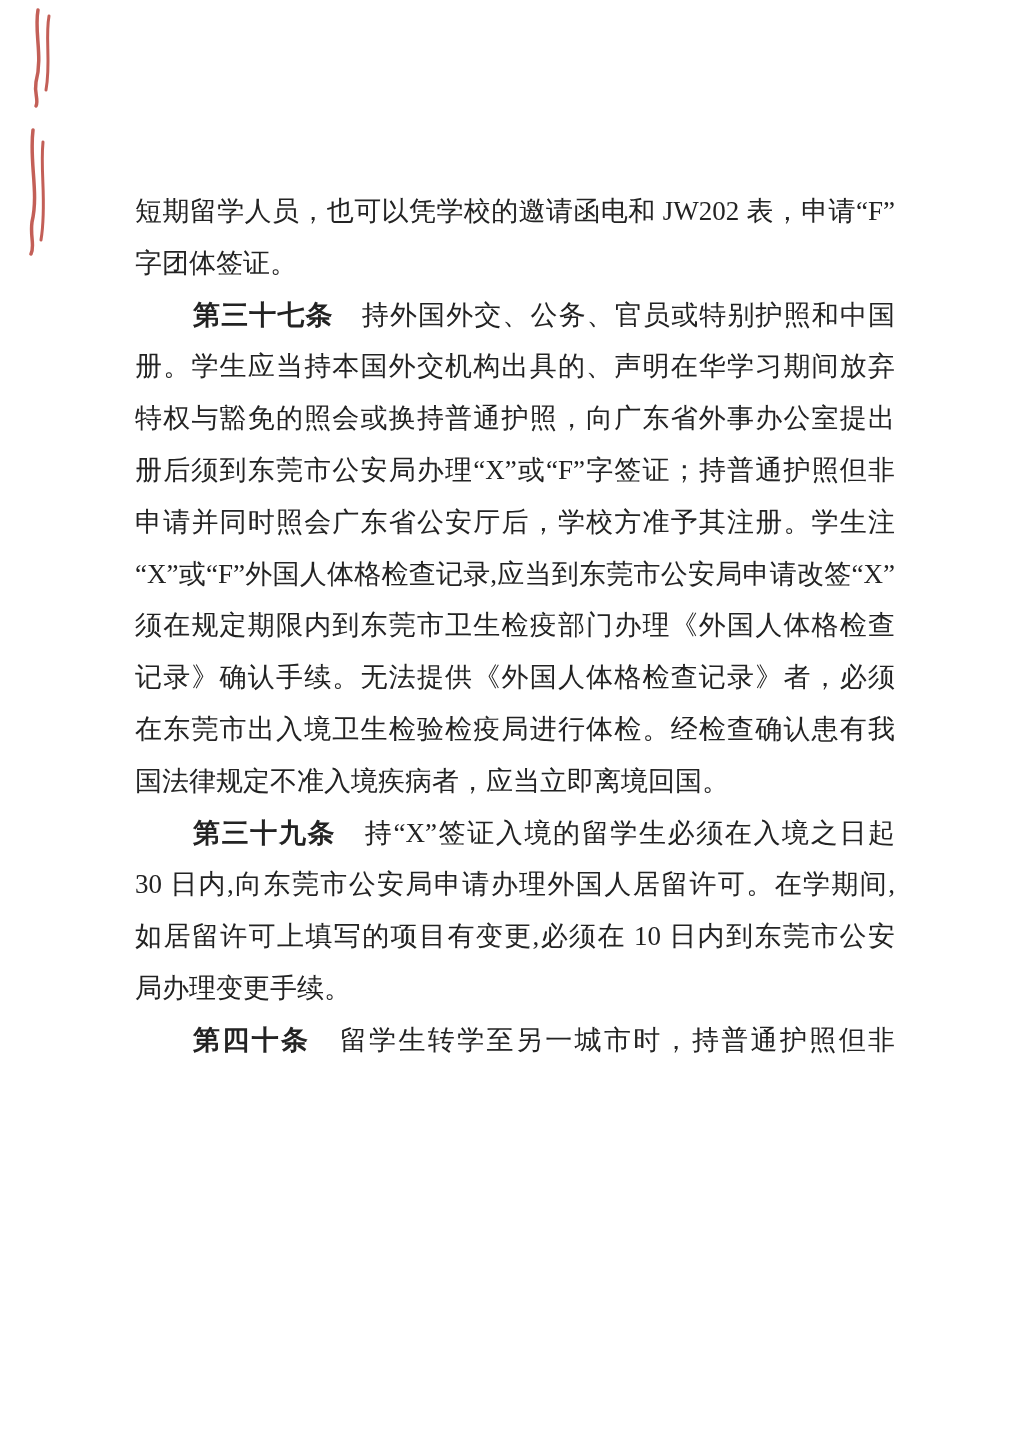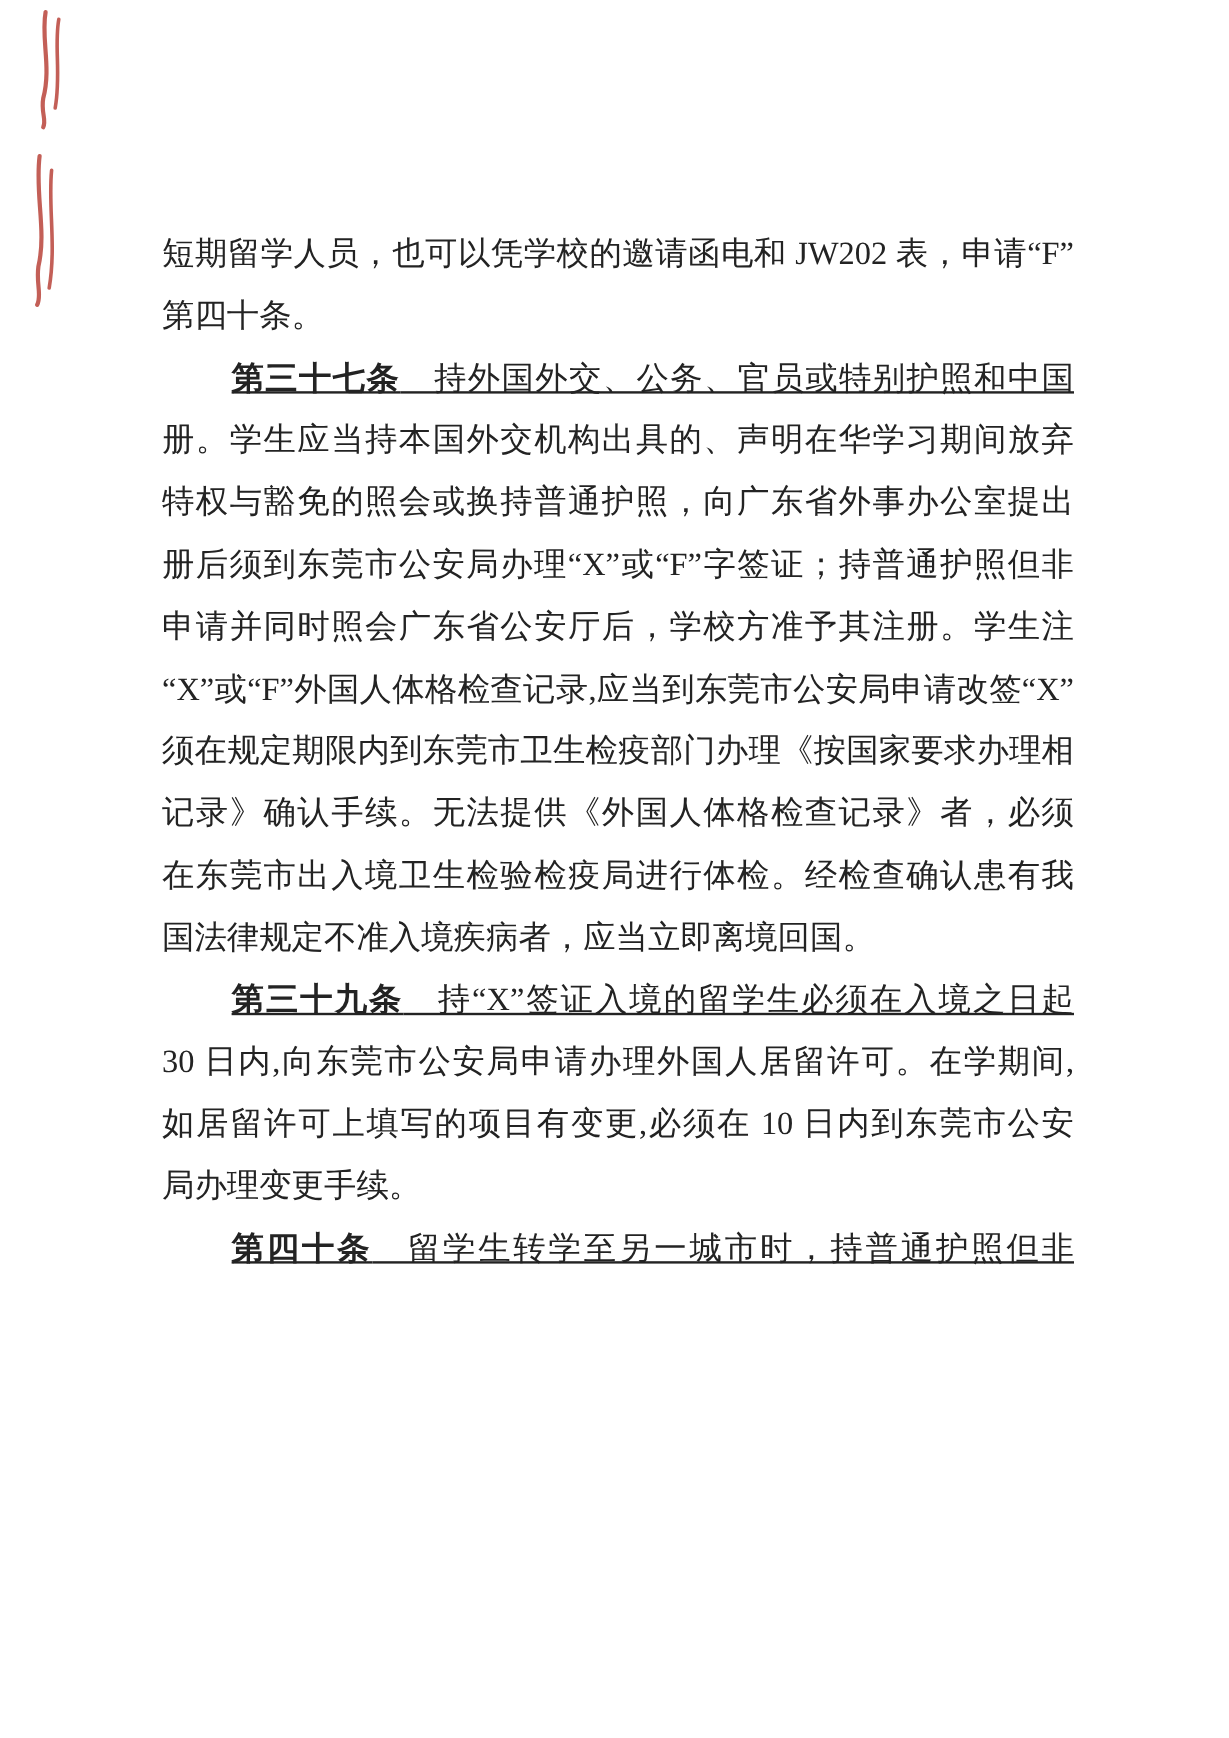--- a/index.html
+++ b/index.html
@@ -27,21 +27,20 @@
     text-align: justify;
     text-align-last: justify;
     text-justify: inter-ideograph;
     white-space: normal;
   }
   .line.no-stretch {
     text-align-last: left;
   }
   .line.indent {
     padding-left: 58px;
-    text-decoration: underline;
   }
   .lead {
     font-weight: bold;
   }
   .page-number {
     position: absolute;
     left: 149px;
     top: 1249px;
     font-size: 36px;
     line-height: 30px;
@@ -64,28 +63,28 @@
 
   <svg class="red-marks" viewBox="0 0 70 270" xmlns="http://www.w3.org/2000/svg">
     <path d="M38 10 C 34 32, 43 56, 36 82 C 34 94, 39 100, 36 106" fill="none" stroke-width="3.5" stroke-linecap="round" stroke="#b5382e"></path>
     <path d="M49 16 C 45 38, 51 62, 46 90" fill="none" stroke-width="3" stroke-linecap="round" stroke="#b5382e"></path>
     <path d="M33 130 C 29 162, 39 192, 32 222 C 30 237, 35 246, 31 254" fill="none" stroke-width="3.5" stroke-linecap="round" stroke="#b5382e"></path>
     <path d="M43 142 C 40 172, 47 204, 41 240" fill="none" stroke-width="3" stroke-linecap="round" stroke="#b5382e"></path>
   </svg>
 
   <div class="textblock">
     <div class="line"><b class="lead"></b><span>短期留学人员，也可以凭学校的邀请函电和 JW202 表，申请“F”</span></div>
-    <div class="line no-stretch"><span>第四十条。</span></div>
+    <div class="line no-stretch"><span>字团体签证。</span></div>
     <div class="line indent"><b class="lead">第三十七条</b><span>　持外国外交、公务、官员或特别护照和中国</span></div>
     <div class="line"><span>册。学生应当持本国外交机构出具的、声明在华学习期间放弃</span></div>
     <div class="line"><span>特权与豁免的照会或换持普通护照，向广东省外事办公室提出</span></div>
     <div class="line"><span>册后须到东莞市公安局办理“X”或“F”字签证；持普通护照但非</span></div>
     <div class="line"><span>申请并同时照会广东省公安厅后，学校方准予其注册。学生注</span></div>
     <div class="line"><span>“X”或“F”外国人体格检查记录,应当到东莞市公安局申请改签“X”</span></div>
-    <div class="line"><span>须在规定期限内到东莞市卫生检疫部门办理《按国家要求办理相</span></div>
+    <div class="line"><span>须在规定期限内到东莞市卫生检疫部门办理《外国人体格检查</span></div>
     <div class="line"><span>记录》确认手续。无法提供《外国人体格检查记录》者，必须</span></div>
     <div class="line"><span>在东莞市出入境卫生检验检疫局进行体检。经检查确认患有我</span></div>
     <div class="line no-stretch"><span>国法律规定不准入境疾病者，应当立即离境回国。</span></div>
     <div class="line indent"><b class="lead">第三十九条</b><span>　持“X”签证入境的留学生必须在入境之日起</span></div>
     <div class="line"><span>30 日内,向东莞市公安局申请办理外国人居留许可。在学期间,</span></div>
     <div class="line"><span>如居留许可上填写的项目有变更,必须在 10 日内到东莞市公安</span></div>
     <div class="line no-stretch"><span>局办理变更手续。</span></div>
     <div class="line indent"><b class="lead">第四十条</b><span>　留学生转学至另一城市时，持普通护照但非</span></div>
   </div>
 

